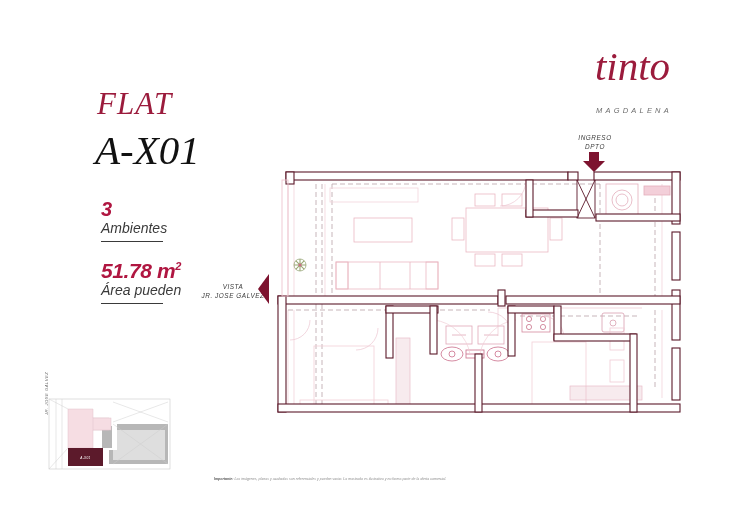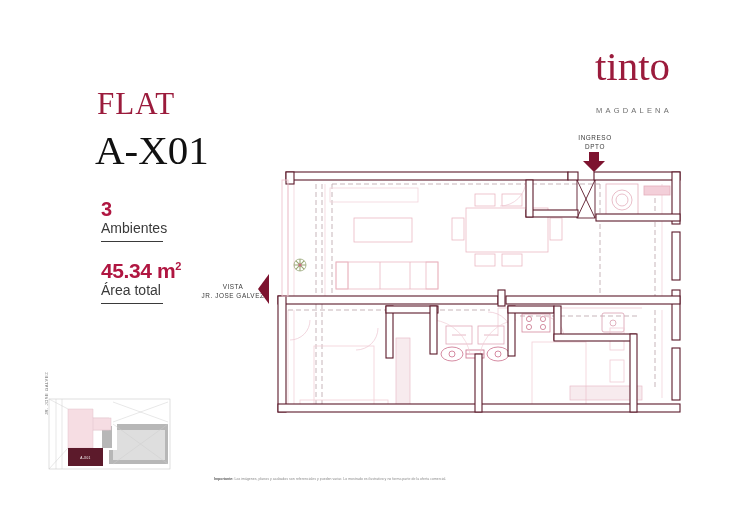--- a/index.html
+++ b/index.html
@@ -1,21 +1,21 @@
 <!DOCTYPE html>
 <html><head>
 <meta charset="utf-8">
 <style>
   html,body{margin:0;padding:0;}
   body{
     width:730px;height:516px;background:#ffffff;
     font-family:"Liberation Sans", sans-serif;
     color:#2b2b2b;position:relative;overflow:hidden;
   }
-  .page{position:absolute;inset:0;}
+  .page{position:absolute;inset:0;font-style:italic;}
 
   
   .logo{position:absolute;left:560px;top:44px;width:145px;text-align:center;}
   .logo-word{
     font-family:"Liberation Serif", serif;
     font-size:41px;line-height:44px;color:#9b1b3c;
     letter-spacing:0px;font-weight:400;
   }
   .logo-sub{
     font-size:7.5px;letter-spacing:3.2px;color:#6d6d6d;
@@ -109,23 +109,23 @@
   <div class="flat-code">A-X01</div>
 
   <div class="stat rooms">
     <div class="stat-value">3</div>
     <div class="stat-label">Ambientes</div>
     <div class="stat-rule"></div>
   </div>
 
   <div class="stat area">
     <div class="stat-value big">
-      <span>45.34 m</span><sup>2</sup>
+      <span>51.78 m</span><sup>2</sup>
     </div>
-    <div class="stat-label">Área total</div>
+    <div class="stat-label">Área pueden</div>
     <div class="stat-rule"></div>
   </div>
 
   <div class="vista">
     <div>VISTA</div>
     <div>JR. JOSE GALVEZ</div>
   </div>
   <div class="vista-arrow"></div>
 
   <div class="ingreso">

